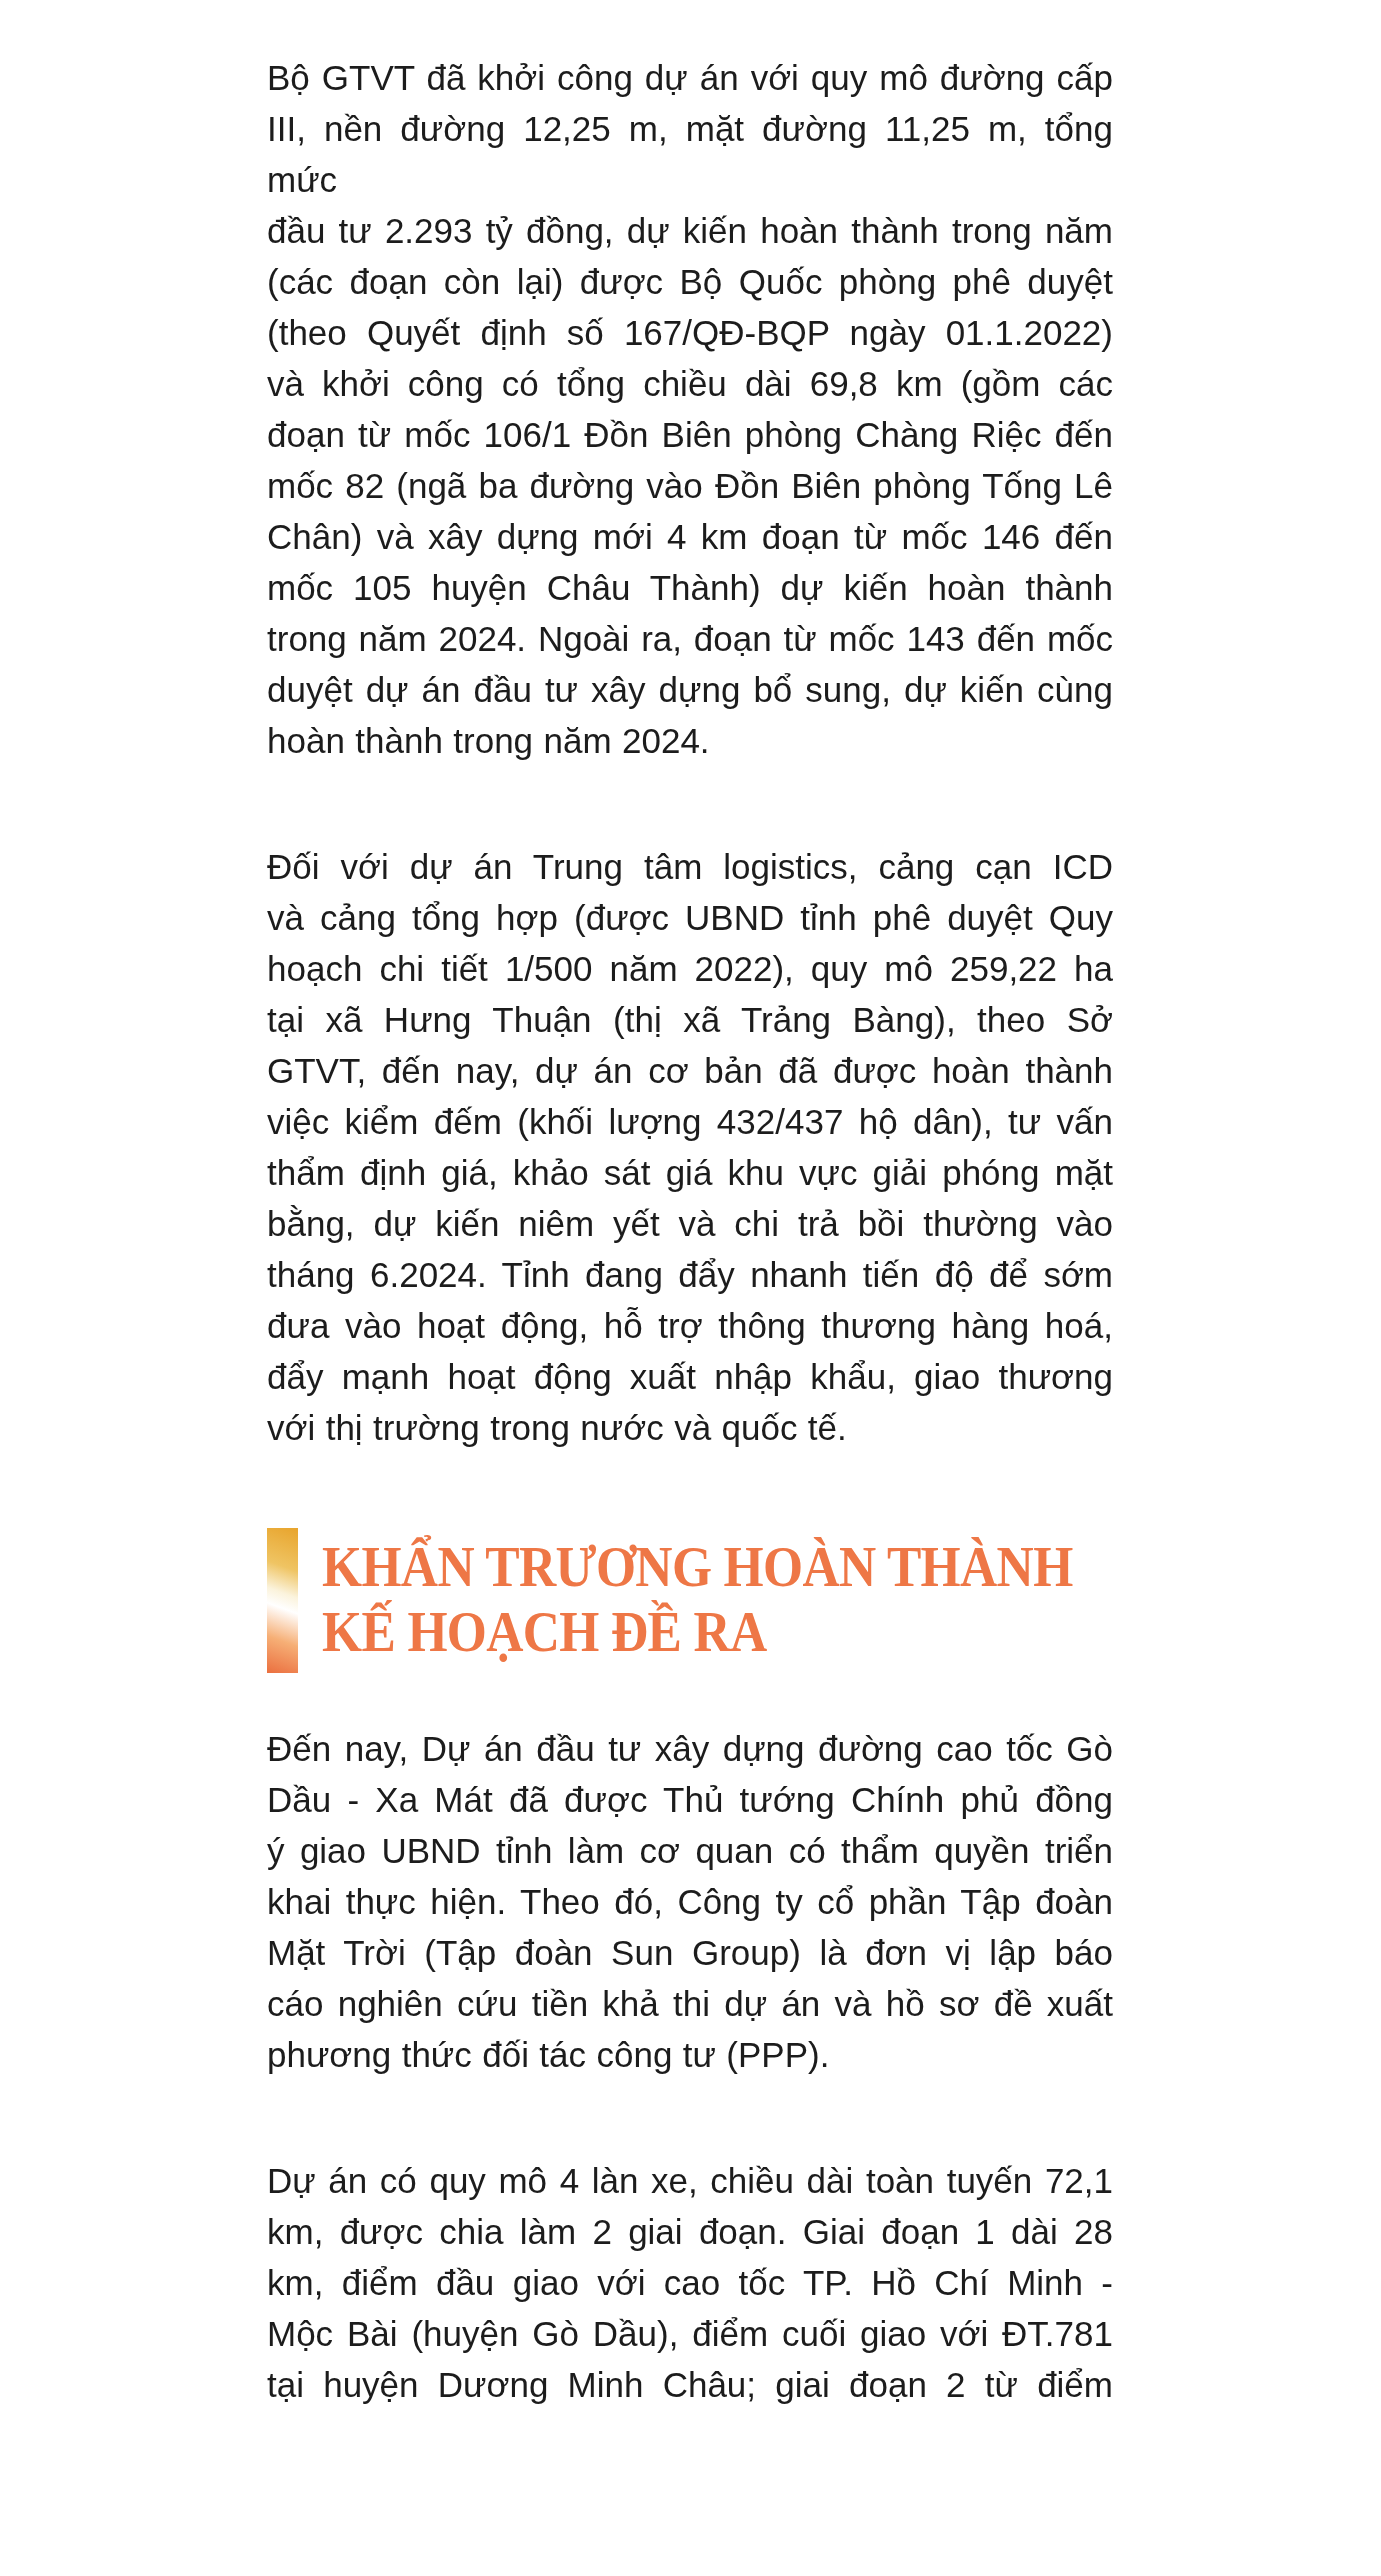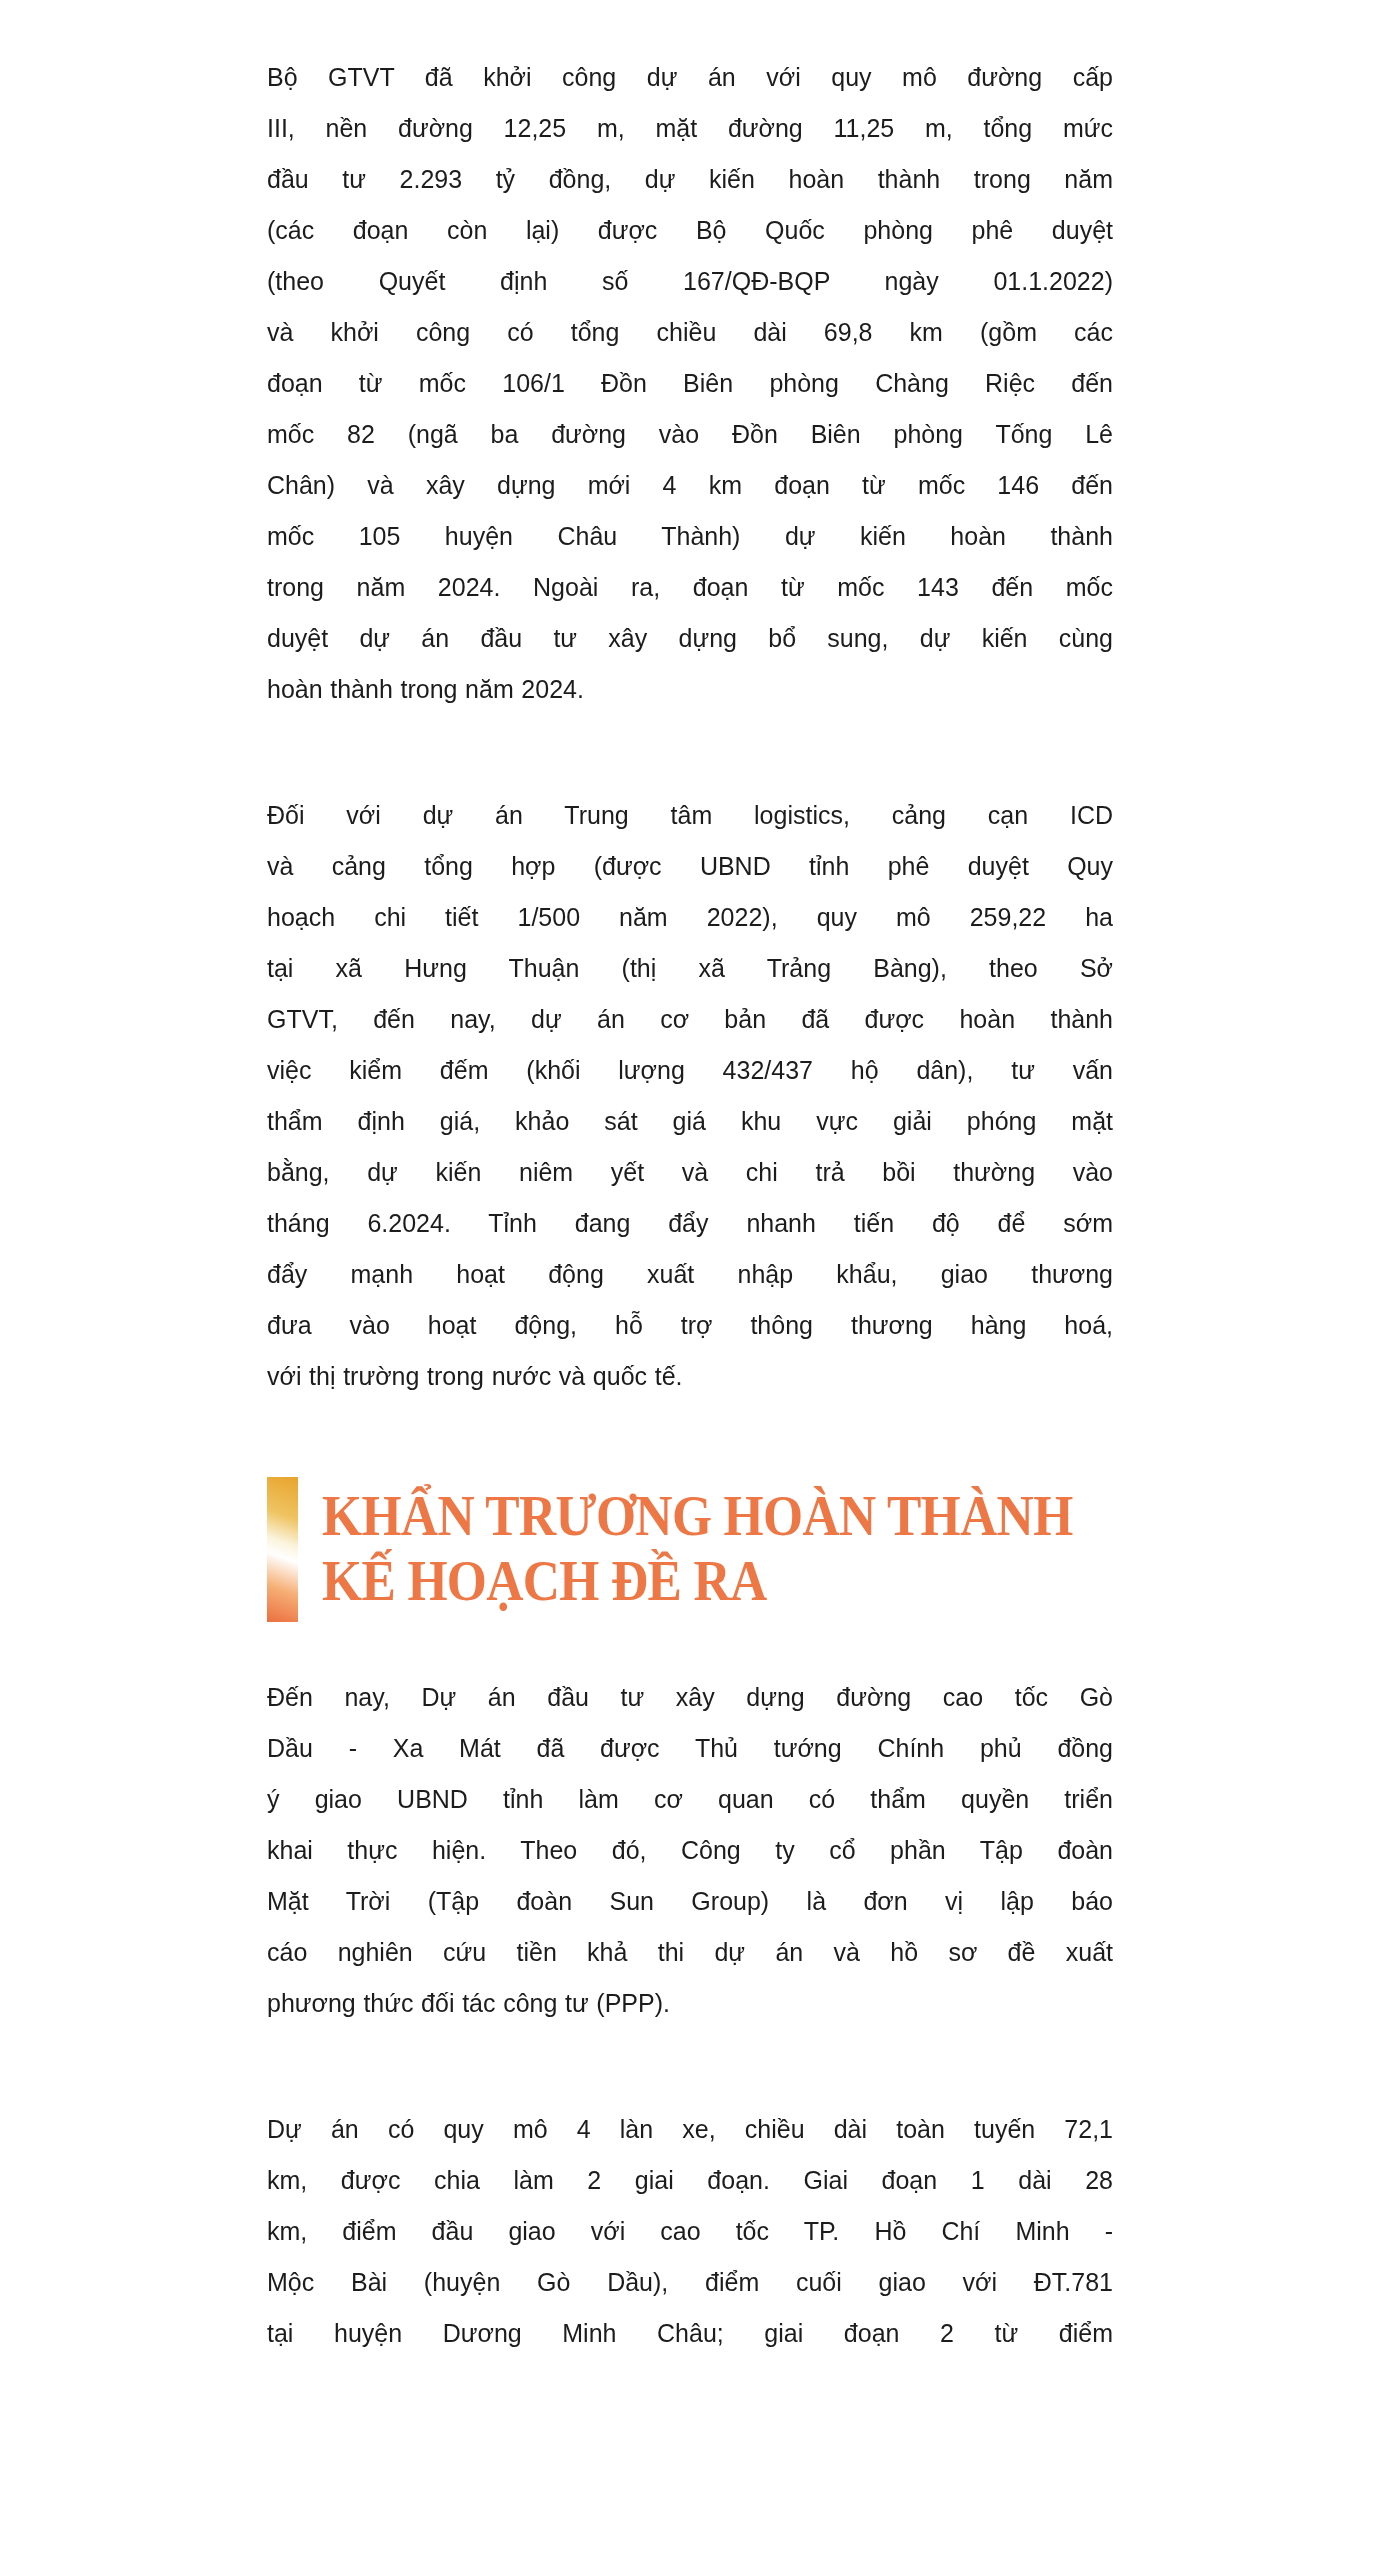--- a/index.html
+++ b/index.html
@@ -13,21 +13,21 @@
     overflow: hidden;
     font-family: "Liberation Sans", "DejaVu Sans", sans-serif;
   }
   .column {
     position: absolute;
     left: 267px;
     top: 52px;
     width: 846px;
   }
   .paragraph {
-    font-size: 25px;
+    font-size: 35px;
     line-height: 51px;
     font-weight: 400;
     margin: 0 0 75px 0;
     word-spacing: 0.7px;
   }
   .jline {
     text-align: justify;
     text-align-last: justify;
   }
   .jline.lastline {
@@ -78,22 +78,22 @@
     <div class="paragraph">
       <div class="jline">Đối với dự án Trung tâm logistics, cảng cạn ICD</div>
       <div class="jline">và cảng tổng hợp (được UBND tỉnh phê duyệt Quy</div>
       <div class="jline">hoạch chi tiết 1/500 năm 2022), quy mô 259,22 ha</div>
       <div class="jline">tại xã Hưng Thuận (thị xã Trảng Bàng), theo Sở</div>
       <div class="jline">GTVT, đến nay, dự án cơ bản đã được hoàn thành</div>
       <div class="jline">việc kiểm đếm (khối lượng 432/437 hộ dân), tư vấn</div>
       <div class="jline">thẩm định giá, khảo sát giá khu vực giải phóng mặt</div>
       <div class="jline">bằng, dự kiến niêm yết và chi trả bồi thường vào</div>
       <div class="jline">tháng 6.2024. Tỉnh đang đẩy nhanh tiến độ để sớm</div>
+      <div class="jline">đưa vào hoạt động, hỗ trợ thông thương hàng hoá,</div>
       <div class="jline">đẩy mạnh hoạt động xuất nhập khẩu, giao thương</div>
-      <div class="jline">đưa vào hoạt động, hỗ trợ thông thương hàng hoá,</div>
       <div class="jline lastline">với thị trường trong nước và quốc tế.</div>
     </div>
     <div class="heading-block">
       <div class="heading-bar" style="background: linear-gradient(200deg, rgb(232, 164, 44) 0%, rgb(239, 196, 99) 28%, rgb(251, 243, 220) 45%, rgb(255, 255, 255) 55%, rgb(246, 175, 118) 76%, rgb(235, 111, 63) 100%);"></div>
       <div class="heading-text" style="color: rgb(238, 119, 70);">
         <div class="heading-line">KHẨN TRƯƠNG HOÀN THÀNH</div>
         <div class="heading-line">KẾ HOẠCH ĐỀ RA</div>
       </div>
     </div>
     <div class="paragraph">

